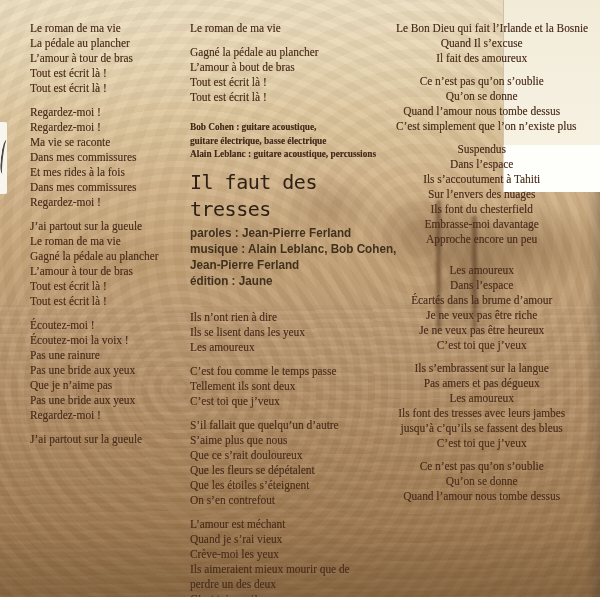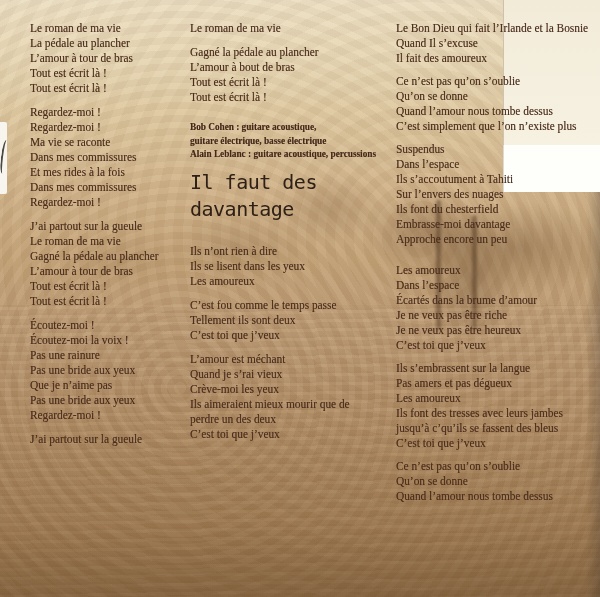--- a/index.html
+++ b/index.html
@@ -71,21 +71,21 @@
     background:#f7f5ee; border-radius:0 2px 2px 0;
   }
   .staple { position:absolute; left:1px; top:140px; width:5px; height:34px;
     border-left:2.5px solid #4a4a42; border-radius:50%; transform:rotate(7deg); }
 
   
   .col { position:absolute; top:20px; color:#4a2d1c; font-size:13.5px; line-height:15px;
          text-shadow: 0.2px 0.2px 0.4px rgba(80,50,30,0.45); z-index:5; }
   .col1 { left:30px;  width:160px; }
   .col2 { left:190px; width:206px; }
-  .col3 { left:396px; width:204px; }
+  .col3 { left:396px; width:204px;text-align:center; }
   .stanza { margin-bottom:9px; }
   .col3 .stanza { margin-bottom:8px; }
   .col3 .stanza:nth-child(4) { margin-top:16px; }
   .line { white-space:nowrap; transform:scaleX(0.84); transform-origin:0 50%; }
 
   .credits-small { margin-top:16px; font-size:10.5px; font-weight:bold; line-height:13.5px; color:#44291a; }
   .credits-small .line { transform:scaleX(0.88); }
 
   .song-title { margin:8px 0 0 0; font-family:"DejaVu Sans Mono", monospace;
     font-size:20px; line-height:27px; font-weight:normal; color:#2e2016;
@@ -167,32 +167,46 @@
           <div class="line">Tout est écrit là !</div>
         </div>
       </div>
     <div class="credits-small">
         <div class="line">Bob Cohen : guitare acoustique,</div>
         <div class="line">guitare électrique, basse électrique</div>
         <div class="line">Alain Leblanc : guitare acoustique, percussions</div>
       </div>
     <h1 class="song-title">
       <div>Il faut des</div>
-      <div>davantage</div>
+      <div>tresses</div>
     </h1>
+    <div class="credits-sans">
+        <div class="line">paroles : Jean-Pierre Ferland</div>
+        <div class="line">musique : Alain Leblanc, Bob Cohen,</div>
+        <div class="line">Jean-Pierre Ferland</div>
+        <div class="line">édition : Jaune</div>
+      </div>
     <div class="lyrics">
         <div class="stanza">
           <div class="line">Ils n’ont rien à dire</div>
           <div class="line">Ils se lisent dans les yeux</div>
           <div class="line">Les amoureux</div>
         </div>
         <div class="stanza">
           <div class="line">C’est fou comme le temps passe</div>
           <div class="line">Tellement ils sont deux</div>
           <div class="line">C’est toi que j’veux</div>
+        </div>
+        <div class="stanza">
+          <div class="line">S’il fallait que quelqu’un d’autre</div>
+          <div class="line">S’aime plus que nous</div>
+          <div class="line">Que ce s’rait douloureux</div>
+          <div class="line">Que les fleurs se dépétalent</div>
+          <div class="line">Que les étoiles s’éteignent</div>
+          <div class="line">On s’en contrefout</div>
         </div>
         <div class="stanza">
           <div class="line">L’amour est méchant</div>
           <div class="line">Quand je s’rai vieux</div>
           <div class="line">Crève-moi les yeux</div>
           <div class="line">Ils aimeraient mieux mourir que de</div>
           <div class="line">perdre un des deux</div>
           <div class="line">C’est toi que j’veux</div>
         </div>
       </div>

